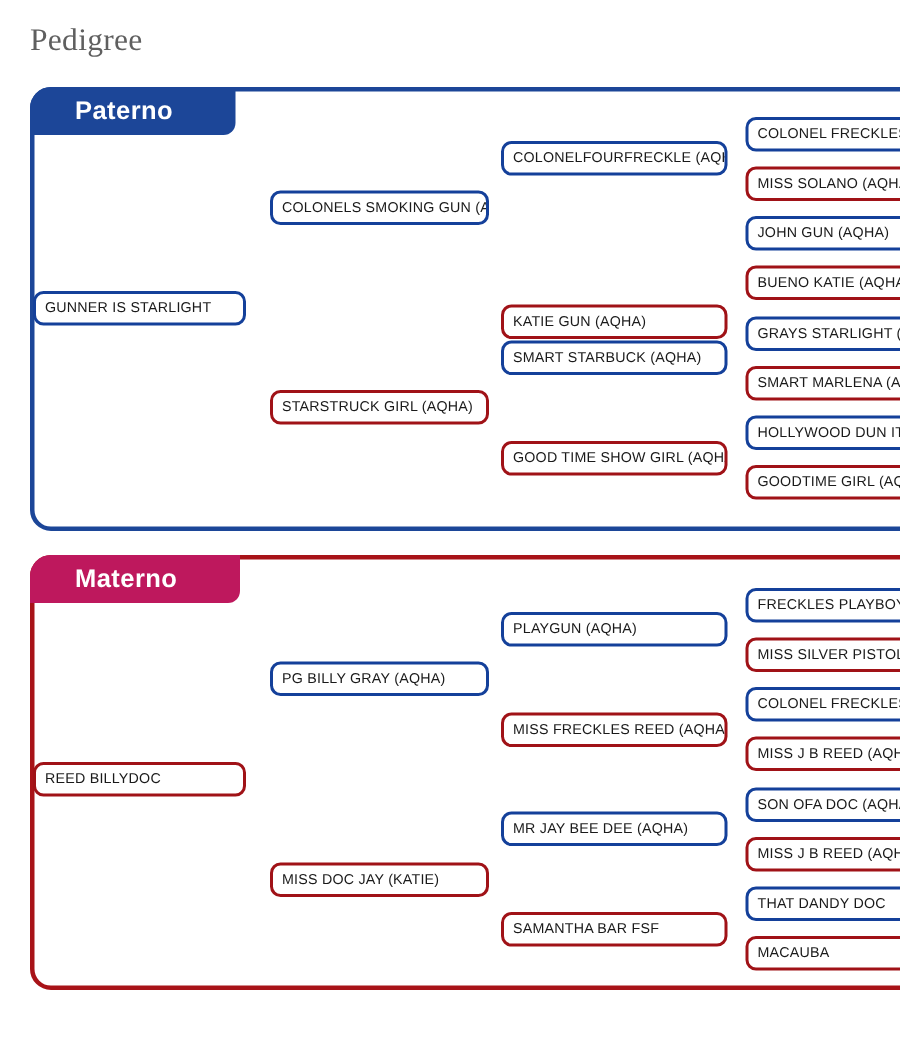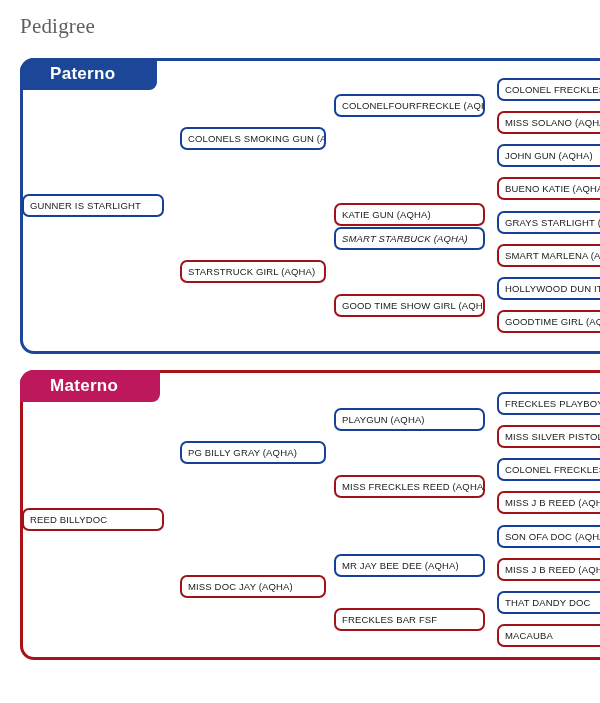--- a/index.html
+++ b/index.html
@@ -109,37 +109,37 @@
 <div class="panel maternal">
   <div class="panel-tab">Materno</div>
 </div>
 
 <div id="node-layer">
     <div class="node sire gen1" style="top: 194px;">GUNNER IS STARLIGHT</div>
     <div class="node sire gen2" style="top: 127px;">COLONELS SMOKING GUN (AQHA)</div>
     <div class="node dam gen2" style="top: 260px;">STARSTRUCK GIRL (AQHA)</div>
     <div class="node sire gen3" style="top: 94px;">COLONELFOURFRECKLE (AQHA)</div>
     <div class="node dam gen3" style="top: 161px; margin-top: 42px;">KATIE GUN (AQHA)</div>
-    <div class="node sire gen3" style="top: 227px; font-style: italic;">SMART STARBUCK (AQHA)</div>
+    <div class="node sire gen3" style="top: 227px;">SMART STARBUCK (AQHA)</div>
     <div class="node dam gen3" style="top: 294px;">GOOD TIME SHOW GIRL (AQHA)</div>
     <div class="node sire gen4" style="top: 78px;">COLONEL FRECKLES (AQHA)</div>
     <div class="node dam gen4" style="top: 111px;">MISS SOLANO (AQHA)</div>
     <div class="node sire gen4" style="top: 144px;">JOHN GUN (AQHA)</div>
     <div class="node dam gen4" style="top: 177px;">BUENO KATIE (AQHA)</div>
     <div class="node sire gen4" style="top: 211px;">GRAYS STARLIGHT (AQHA)</div>
     <div class="node dam gen4" style="top: 244px;">SMART MARLENA (AQHA)</div>
     <div class="node sire gen4" style="top: 277px;">HOLLYWOOD DUN IT (AQHA)</div>
     <div class="node dam gen4" style="top: 310px;">GOODTIME GIRL (AQHA)</div>
     <div class="node dam gen1" style="top: 508px;">REED BILLYDOC</div>
     <div class="node sire gen2" style="top: 441px;">PG BILLY GRAY (AQHA)</div>
-    <div class="node dam gen2" style="top: 575px;">MISS DOC JAY (AQHA)</div>
+    <div class="node dam gen2" style="top: 575px;">MISS DOC JAY (KATIE)</div>
     <div class="node sire gen3" style="top: 408px;">PLAYGUN (AQHA)</div>
     <div class="node dam gen3" style="top: 475px;">MISS FRECKLES REED (AQHA)</div>
-    <div class="node sire gen3" style="top: 554px;">MR JAY BEE DEE (AQHA)</div>
-    <div class="node dam gen3" style="top: 608px;">FRECKLES BAR FSF</div>
+    <div class="node sire gen3" style="top: 541px;">MR JAY BEE DEE (AQHA)</div>
+    <div class="node dam gen3" style="top: 608px;">SAMANTHA BAR FSF</div>
     <div class="node sire gen4" style="top: 392px;">FRECKLES PLAYBOY (AQHA)</div>
     <div class="node dam gen4" style="top: 425px;">MISS SILVER PISTOL (AQHA)</div>
     <div class="node sire gen4" style="top: 458px;">COLONEL FRECKLES (AQHA)</div>
     <div class="node dam gen4" style="top: 491px;">MISS J B REED (AQHA)</div>
     <div class="node sire gen4" style="top: 525px;">SON OFA DOC (AQHA)</div>
     <div class="node dam gen4" style="top: 558px;">MISS J B REED (AQHA)</div>
     <div class="node sire gen4" style="top: 591px;">THAT DANDY DOC</div>
     <div class="node dam gen4" style="top: 624px;">MACAUBA</div>
   </div>
 

